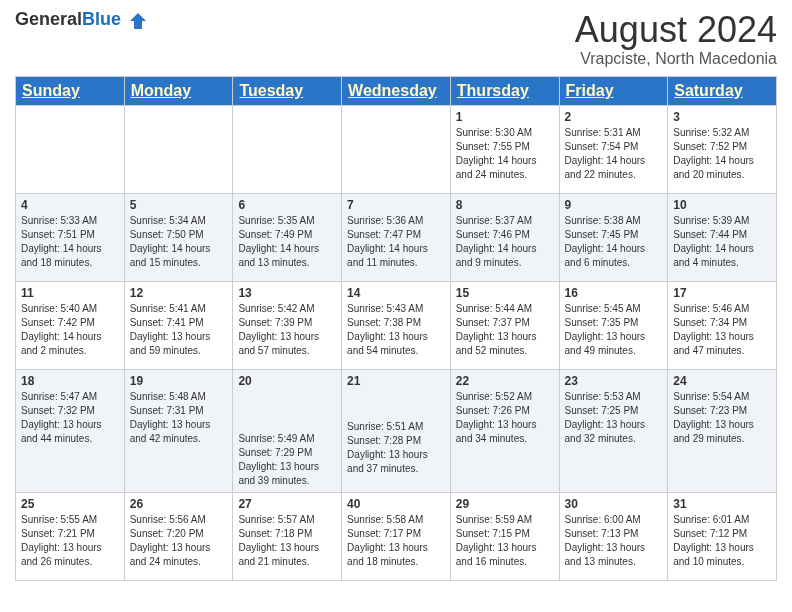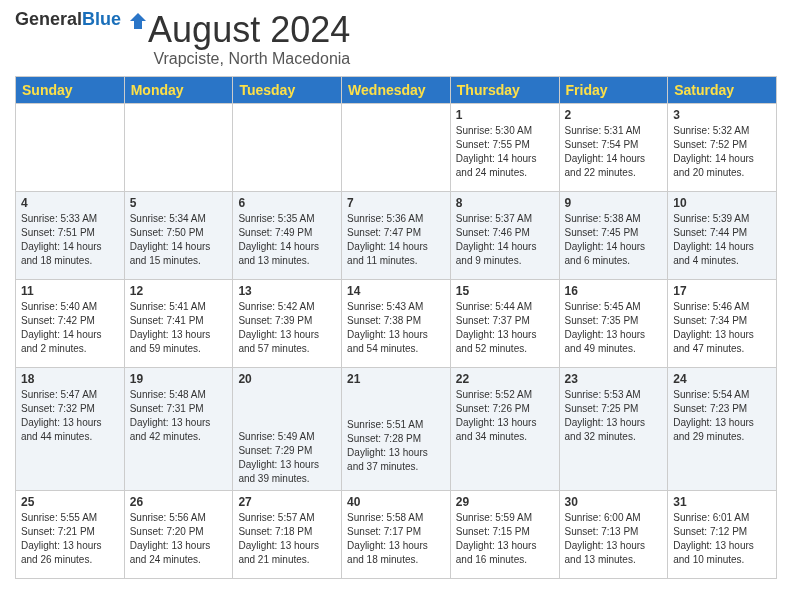--- a/index.html
+++ b/index.html
@@ -11,21 +11,21 @@
       overflow: hidden;
     }
     .page {
       width: 792px;
       min-height: 612px;
       background: #fff;
       padding: 10px 15px 10px 15px;
     }
     .header {
       display: flex;
-      justify-content: flex-start;
+      justify-content: space-between;
       align-items: flex-start;
       margin-bottom: 8px;
     }
     .logo {
       display: flex;
       align-items: center;
     }
     .logo-text {
       font-size: 18px;
       font-weight: bold;
@@ -46,26 +46,27 @@
       font-size: 16px;
       color: #555;
     }
     .calendar-table {
       width: 100%;
       border-collapse: collapse;
       table-layout: fixed;
     }
     .calendar-table th {
       background-color: #2a75c7;
-      color: #fde047;
-      font-size: 14px;
+      color: #fef9c3;
+      font-size: 16px;
       font-weight: bold;
       text-align: left;
       padding: 5px 6px;
       border: 1px solid #ccc;
+      text-decoration: underline;
     }
     .calendar-table td {
       border: 1px solid #ccc;
       vertical-align: top;
       padding: 4px 5px;
       font-size: 10.5px;
       color: #333;
       height: 88px;
     }
     .calendar-table tr:nth-child(even) td {

